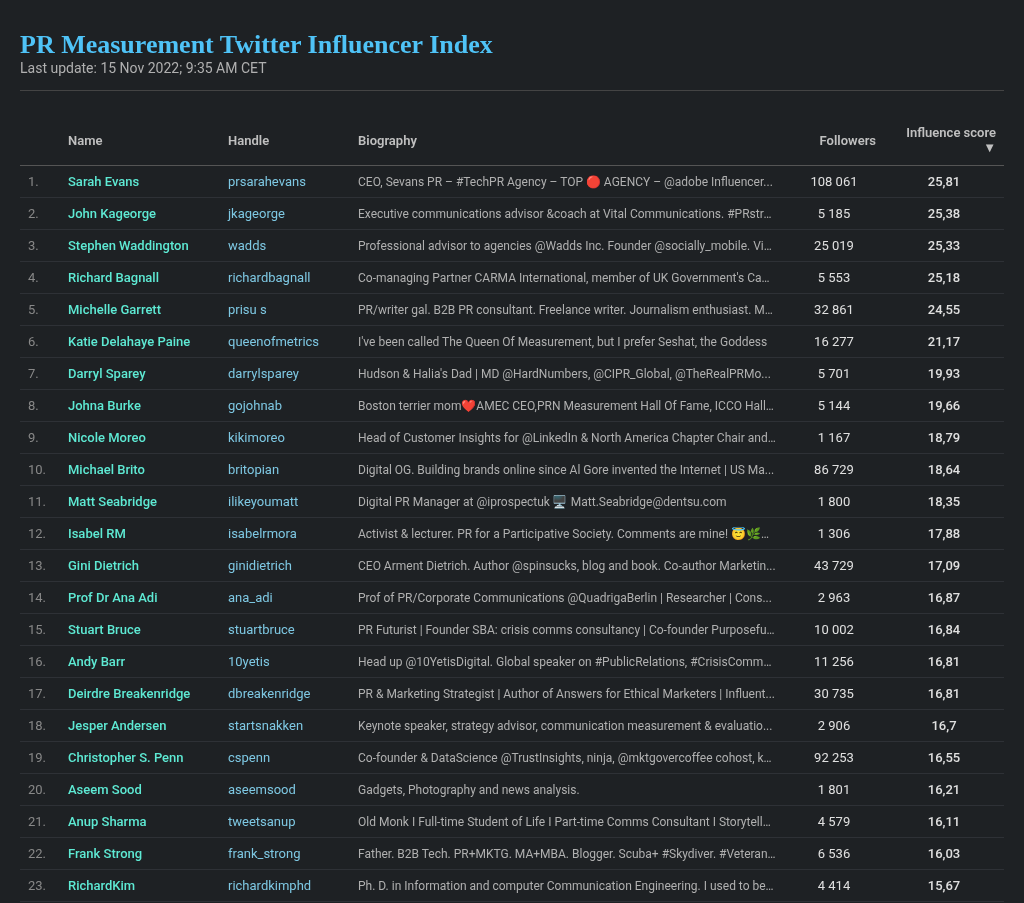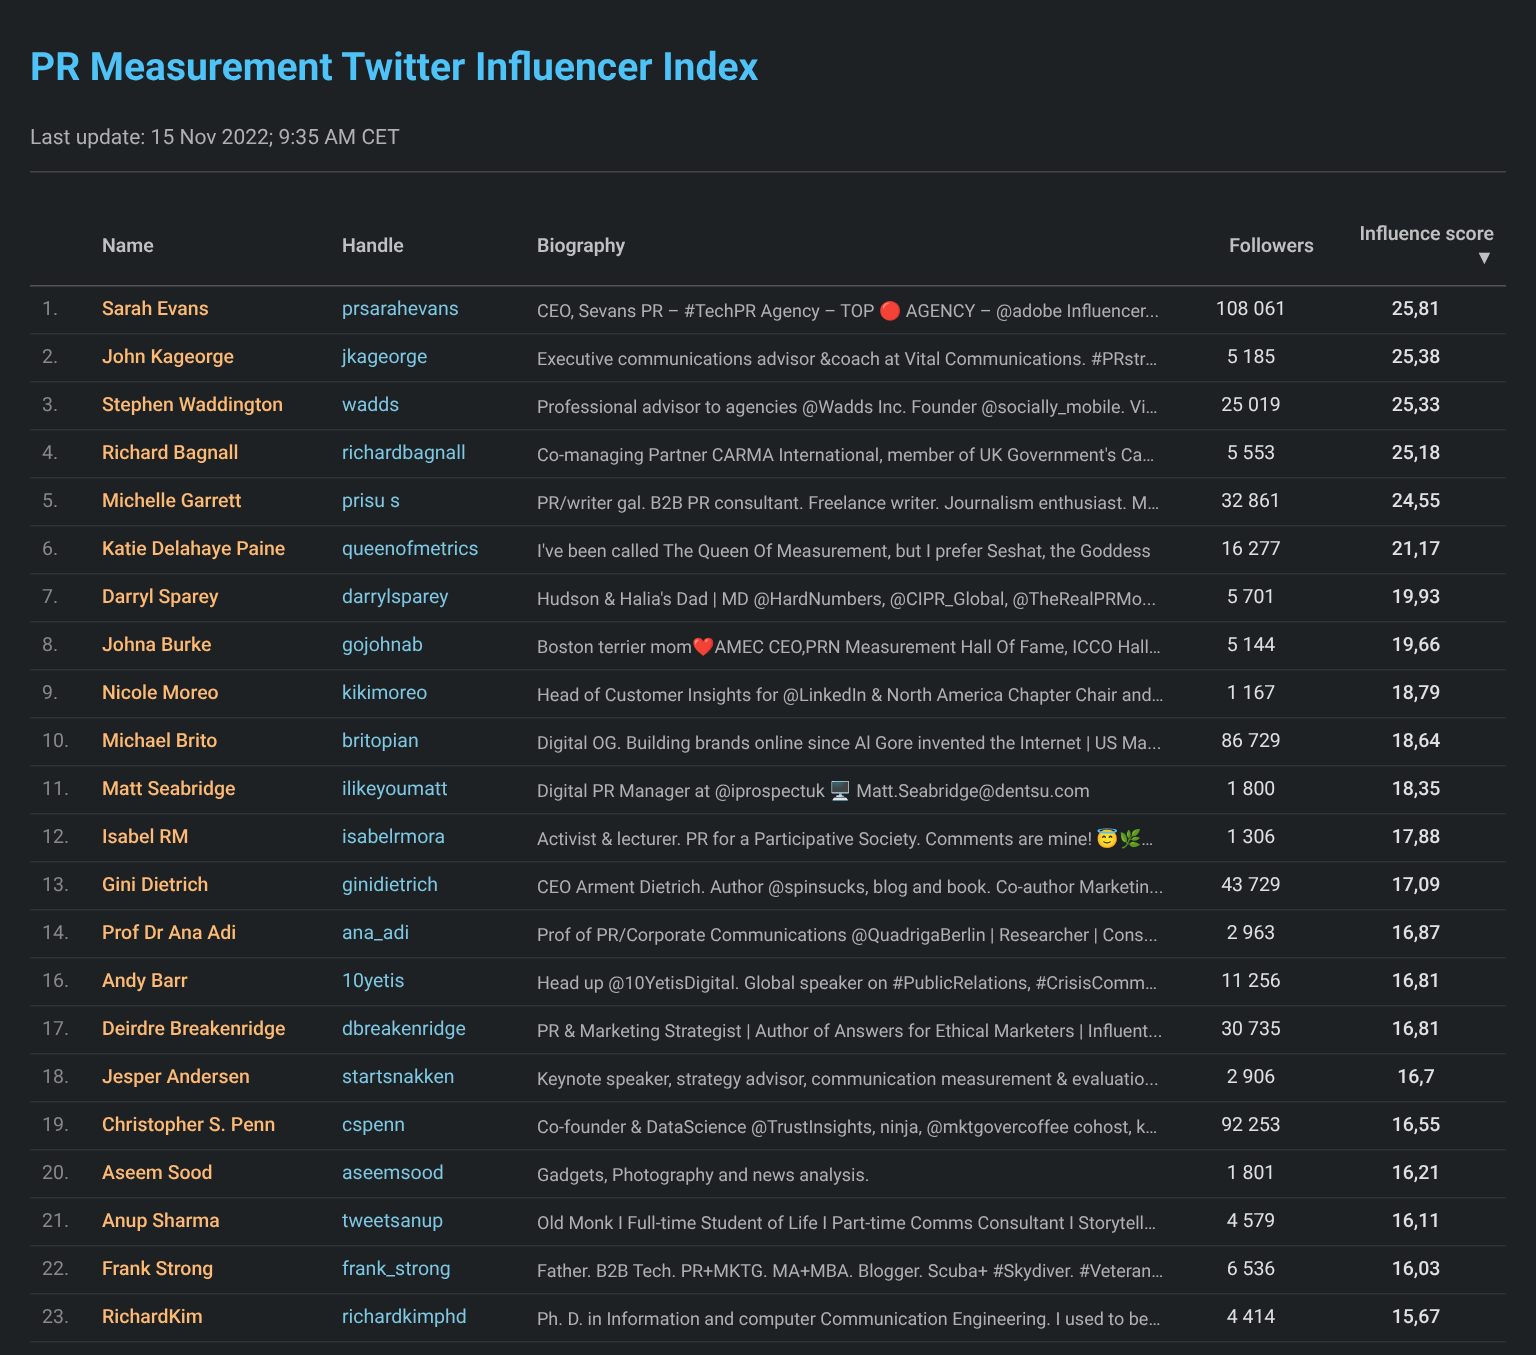--- a/index.html
+++ b/index.html
@@ -8,21 +8,22 @@
       color: #e0e0e0;
       font-family: -apple-system, BlinkMacSystemFont, 'Segoe UI', Roboto, sans-serif;
       font-size: 13px;
       padding: 30px 20px;
       min-height: 903px;
     }
     .page-title {
       font-size: 26px;
       font-weight: 700;
       color: #4fc3f7;
-      margin-bottom: 24px;
+      margin-bottom: 0;
+      font-family: Liberation Serif, serif;
     }
     .last-update {
       font-size: 14px;
       color: #b0b0b0;
       margin-bottom: 24px;
       border-bottom: 1px solid #444;
       padding-bottom: 14px;
     }
     table {
       width: 100%;
@@ -52,21 +53,21 @@
     .col-influence { width: 120px; text-align: right; }
 
     tbody tr {
       border-bottom: 1px solid #2e3136;
     }
     tbody td {
       padding: 8px 8px;
       vertical-align: middle;
     }
     .td-num { color: #888; text-align: left; }
-    .td-name { font-weight: 500; color: #fdba74; }
+    .td-name { font-weight: 500; color: #5eead4; }
     .td-handle { color: #7ec8e3; }
     .td-bio { color: #b0b0b0; font-size: 12px; overflow: hidden; white-space: nowrap; max-width: 380px; text-overflow: ellipsis; }
     .td-followers { text-align: center; color: #e0e0e0; }
     .td-influence { text-align: center; color: #e0e0e0; font-weight: 500; }
   </style>
 </head>
 <body>
 
 <h1 class="page-title">PR Measurement Twitter Influencer Index</h1>
 <p class="last-update">Last update: 15 Nov 2022; 9:35 AM CET</p>
@@ -189,20 +190,28 @@
   </tr>
       <tr>
     <td class="td-num col-num">14.</td>
     <td class="td-name col-name">Prof Dr Ana Adi</td>
     <td class="td-handle col-handle">ana_adi</td>
     <td class="td-bio col-bio">Prof of PR/Corporate Communications @QuadrigaBerlin | Researcher | Cons...</td>
     <td class="td-followers col-followers">2 963</td>
     <td class="td-influence col-influence">16,87</td>
   </tr>
       <tr>
+    <td class="td-num col-num">15.</td>
+    <td class="td-name col-name">Stuart Bruce</td>
+    <td class="td-handle col-handle">stuartbruce</td>
+    <td class="td-bio col-bio">PR Futurist | Founder SBA: crisis comms consultancy | Co-founder Purposeful...</td>
+    <td class="td-followers col-followers">10 002</td>
+    <td class="td-influence col-influence">16,84</td>
+  </tr>
+      <tr>
     <td class="td-num col-num">16.</td>
     <td class="td-name col-name">Andy Barr</td>
     <td class="td-handle col-handle">10yetis</td>
     <td class="td-bio col-bio">Head up @10YetisDigital. Global speaker on #PublicRelations, #CrisisComms ...</td>
     <td class="td-followers col-followers">11 256</td>
     <td class="td-influence col-influence">16,81</td>
   </tr>
       <tr>
     <td class="td-num col-num">17.</td>
     <td class="td-name col-name">Deirdre Breakenridge</td>

